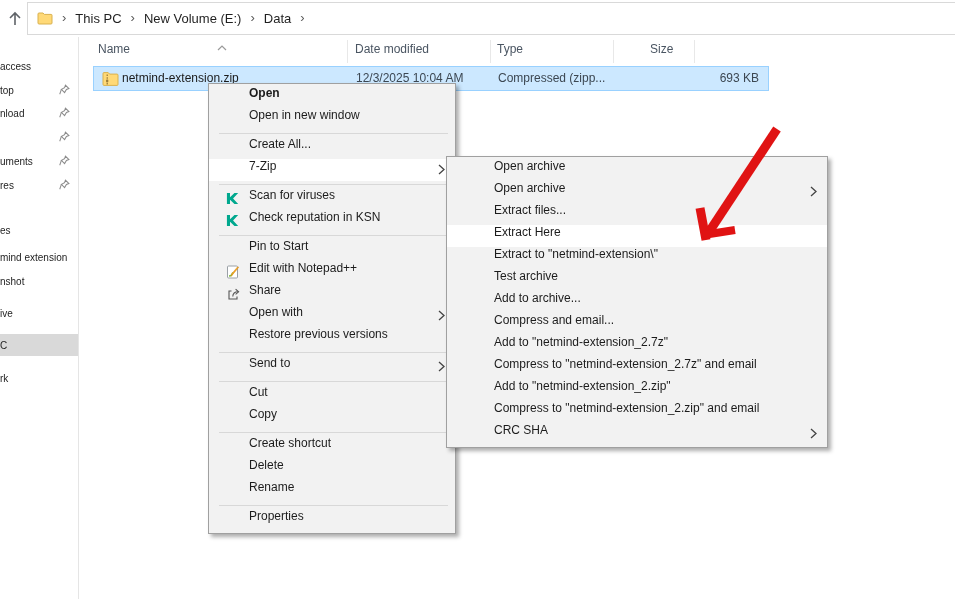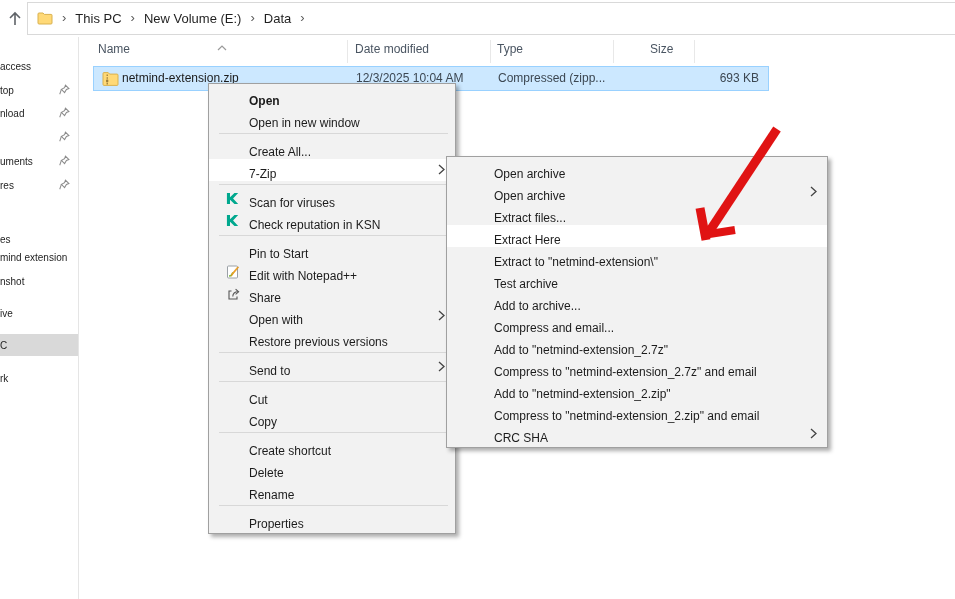--- a/index.html
+++ b/index.html
@@ -49,21 +49,21 @@
 
   
   .menu {
     position:absolute; background:var(--menu-bg);
     border:1px solid var(--menu-border);
     box-shadow:3px 3px 4px rgba(0,0,0,.32);
     padding:2px 0; z-index:10;
   }
   #main-menu { left:208px; top:83px; width:248px; }
   #zip-submenu { left:446px; top:156px; width:382px; z-index:11; }
-  .mitem { position:relative; height:22px; display:flex; align-items:flex-end; font-size:12px; color:#1c1c1c; white-space:nowrap; }
+  .mitem { position:relative; height:22px; display:flex; align-items:flex-start; font-size:12px; color:#1c1c1c; white-space:nowrap; }
   .mitem .mlabel { margin-left:40px; }
   #zip-submenu .mitem .mlabel { margin-left:47px; }
   .mitem.bold .mlabel { font-weight:bold; }
   .mitem.hl { background:var(--menu-highlight); }
   .micon { position:absolute; left:17px; top:4px; width:14px; height:14px; }
   .mchev { position:absolute; right:10px; top:5px; }
   .msep { height:1px; background:#d8d8d8; margin:3px 7px 3px 10px; }
 
   
   .annotation { position:absolute; left:0; top:0; z-index:30; pointer-events:none; }
@@ -123,21 +123,21 @@
           <path d="M2.6 5.9 L0.8 11.2"></path>
         </svg></span>
     </div>
     <div class="side-item" style="top: 174px;">
       <span>res</span>
       <span class="pin"><svg width="11" height="11" viewBox="0 0 12 12" fill="none" stroke="#8b8b8b" stroke-width="1.1">
           <path d="M7 1.2 L10.8 5 L8.1 5.9 L6.1 9.4 L2.6 5.9 L6.1 3.9 Z"></path>
           <path d="M2.6 5.9 L0.8 11.2"></path>
         </svg></span>
     </div>
-    <div class="side-item" style="top: 219px; margin-top: 9px;">
+    <div class="side-item" style="top: 219px;">
       <span>es</span>
     </div>
     <div class="side-item" style="top: 246px;">
       <span>mind extension</span>
     </div>
     <div class="side-item" style="top: 270px;">
       <span>nshot</span>
     </div>
     <div class="side-item" style="top: 302px;">
       <span>ive</span>

